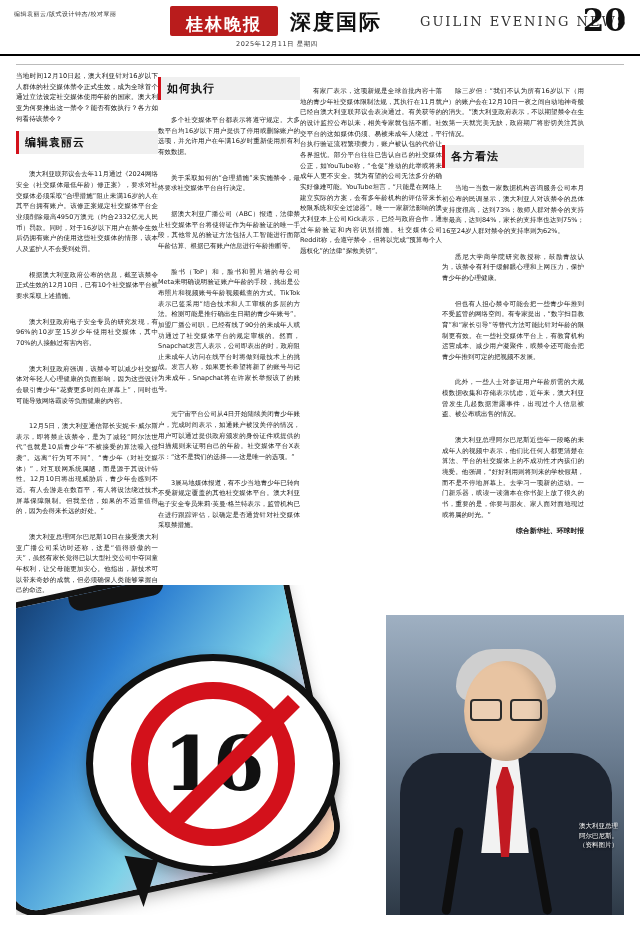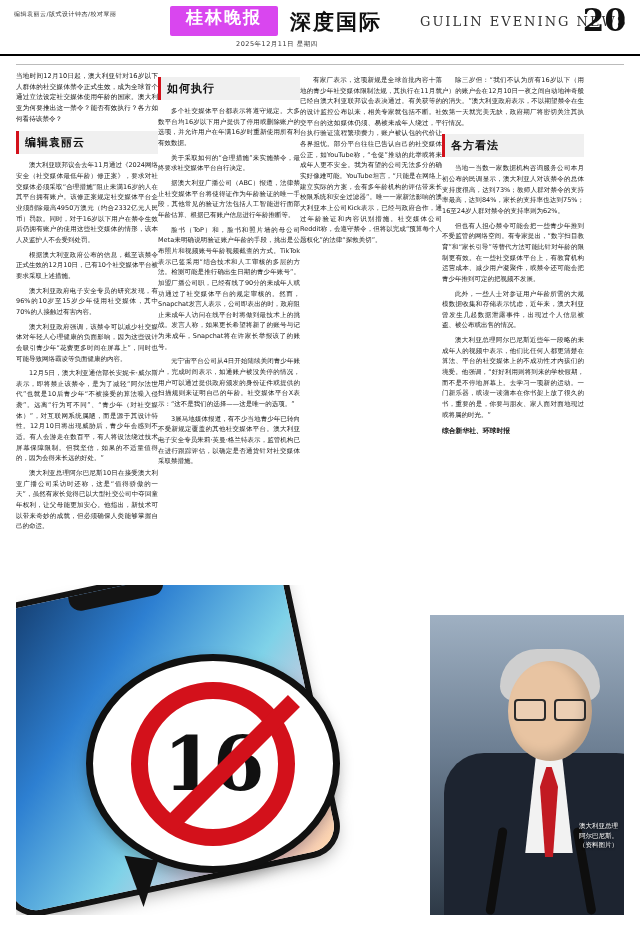--- a/index.html
+++ b/index.html
@@ -15,22 +15,22 @@
 
   
   .masthead{
     position:relative;height:56px;border-bottom:2px solid #000;
     display:flex;align-items:flex-end;padding:0 14px 4px 14px;box-sizing:border-box;
   }
   .credits{
     position:absolute;left:14px;top:10px;font-size:6px;color:#333;letter-spacing:.5px;
   }
   .logo-box{
-    position:absolute;left:170px;top:6px;width:108px;height:30px;background:#d946ef;
-    display:flex;align-items:flex-start;justify-content:center;border-radius:2px;
+    position:absolute;left:170px;top:6px;width:108px;height:30px;background:#b91c1c;
+    display:flex;align-items:flex-end;justify-content:center;border-radius:2px;
   }
   .logo-box span{color:#fff;font-size:17px;font-weight:bold;letter-spacing:2px;font-family:"DejaVu Sans",sans-serif;}
   .section-title{
     position:absolute;left:290px;top:8px;font-size:21px;font-weight:bold;letter-spacing:2px;color:#111;
   }
   .en-title{
     position:absolute;left:420px;top:14px;font-size:13px;color:#333;letter-spacing:2px;
     font-family:"DejaVu Serif","Liberation Serif",serif;
   }
   .pagenum{
@@ -64,24 +64,24 @@
   .lead{
     font-size:6.6px;line-height:1.62;text-align:justify;color:#111;margin-bottom:7px;
   }
   .subhead{
     background:#f0f0f0;border-left:3px solid #d3111b;
     font-size:11px;font-weight:bold;color:#111;letter-spacing:1px;
     padding:4px 6px;margin:6px 0 6px 0;
   }
   p.body{
     font-size:6.5px;line-height:1.64;text-align:justify;text-indent:13px;
-    margin:4px 0 4px 0;color:#1a1a1a;
+    margin:15px 0 4px 0;color:#1a1a1a;
   }
   .byline{
-    font-size:6.8px;font-weight:bold;margin-top:6px;color:#111;
+    font-size:6.8px;font-weight:bold;text-align:right;margin-top:6px;color:#111;
   }
 
   
   .art{
     position:absolute;left:16px;bottom:12px;width:608px;height:330px;overflow:hidden;
   }
   .phone{
     position:absolute;left:0;bottom:0;width:330px;height:300px;
     background:linear-gradient(135deg,#0e2a52 0%,#2d7fd1 35%,#7fd2e8 62%,#f3c3d6 85%,#ffd9a8 100%);
     border-radius:26px;transform:rotate(-12deg);transform-origin:left bottom;
@@ -110,21 +110,21 @@
   .noentry .num{
     font-size:74px;font-weight:bold;color:#111;letter-spacing:-2px;
     font-family:"DejaVu Serif","Liberation Serif",serif;line-height:1;
   }
   .noentry .bar{
     position:absolute;left:-6px;top:50%;width:178px;height:17px;background:#d3111b;
     transform:translateY(-50%) rotate(-45deg);
   }
 
   .portrait{
-    position:absolute;right:0;bottom:0;width:194px;height:300px;overflow:hidden;
+    position:absolute;right:0;bottom:0;width:238px;height:300px;overflow:hidden;
   }
   .p-bg{position:absolute;inset:0;background:linear-gradient(180deg,#9fb0c2 0%,#6d7f93 45%,#2d3946 100%);}
   .p-head{
     position:absolute;left:78px;top:46px;width:84px;height:100px;border-radius:42px/50px;
     background:#e8c4a2;box-shadow:inset -8px -6px 12px rgba(0,0,0,.18);
   }
   .p-hair{
     position:absolute;left:70px;top:34px;width:100px;height:52px;border-radius:50px 50px 20px 20px;
     background:#cfcfcf;
   }
@@ -200,20 +200,21 @@
     </div>
 
     <div class="col c3">
       <p class="body">有家厂表示，这项新规是全球首批内容十落地的青少年社交媒体限制法规，其执行在11月就已经自澳大利亚联邦议会表决通过。有关获等的的设计监控公布以来，相关专家就包括不断。社交平台的这如媒体仍须、易被未成年人绕过，平台执行验证流程繁琐费力，账户被认包的代价让各界担忧。部分平台往往已告认自己的社交媒体公正，如YouTube称，“仓促”推动的此举或将未成年人更不安全。我为有望的公司无法多分的确实好像难可能。YouTube坦言，“只能是在网络上建立实际的方案，会有多年龄机构的评估带来长校限系统和安全过滤器”。唯一一家新法影响的澳大利亚本上公司Kick表示，已经与政府合作，通过年龄验证和内容识别措施。社交媒体公司Reddit称，会遵守禁令，但将以完成“预算每个人题权化”的法律“探救关切”。</p>
     </div>
 
     <div class="col c4">
       <p class="body">除三岁但：“我们不认为所有16岁以下（用户）的账户会在12月10日一夜之间自动地神奇般的消失。”澳大利亚政府表示，不以期望禁令在生效第一天就完美无缺，政府期厂将密切关注其执行情况。</p>
       <div class="subhead">各方看法</div>
       <p class="body">当地一当数一家数据机构咨询服务公司本月初公布的民调显示，澳大利亚人对该禁令的总体支持度很高，达到73%；教师人群对禁令的支持率最高，达到84%，家长的支持率也达到75%；16至24岁人群对禁令的支持率则为62%。</p>
+      <p class="body">悉尼大学商学院研究教授称，鼓励青故认为，该禁令有利于缓解眼心理和上网压力，保护青少年的心理健康。</p>
       <p class="body">但也有人担心禁令可能会把一些青少年推到不受监管的网络空间。有专家提出，“数字扫目教育”和“家长引导”等替代方法可能比针对年龄的限制更有效。在一些社交媒体平台上，有教育机构运营成本、减少用户凝聚件，或禁令还可能会把青少年推到可定的把视频不发展。</p>
       <p class="body">此外，一些人士对参证用户年龄所需的大规模数据收集和存储表示忧虑，近年来，澳大利亚曾发生几起数据泄露事件，出现过个人信息被盗、被公布或出售的情况。</p>
       <p class="body">澳大利亚总理阿尔巴尼斯近些年一段略的未成年人的视频中表示，他们比任何人都更清楚在算法、平台的社交媒体上的不成功性才内孩们的境受。他强调，“好好利用则将到来的学校假期，而不是不停地屏幕上。去学习一项新的运动。一门新乐器，或读一读蒲本在你书架上放了很久的书，重要的是，你要与朋友、家人面对面地现过或将属的时光。”</p>
       <div class="byline">综合新华社、环球时报</div>
     </div>
 
   </div>
 
   <div class="art">
 

